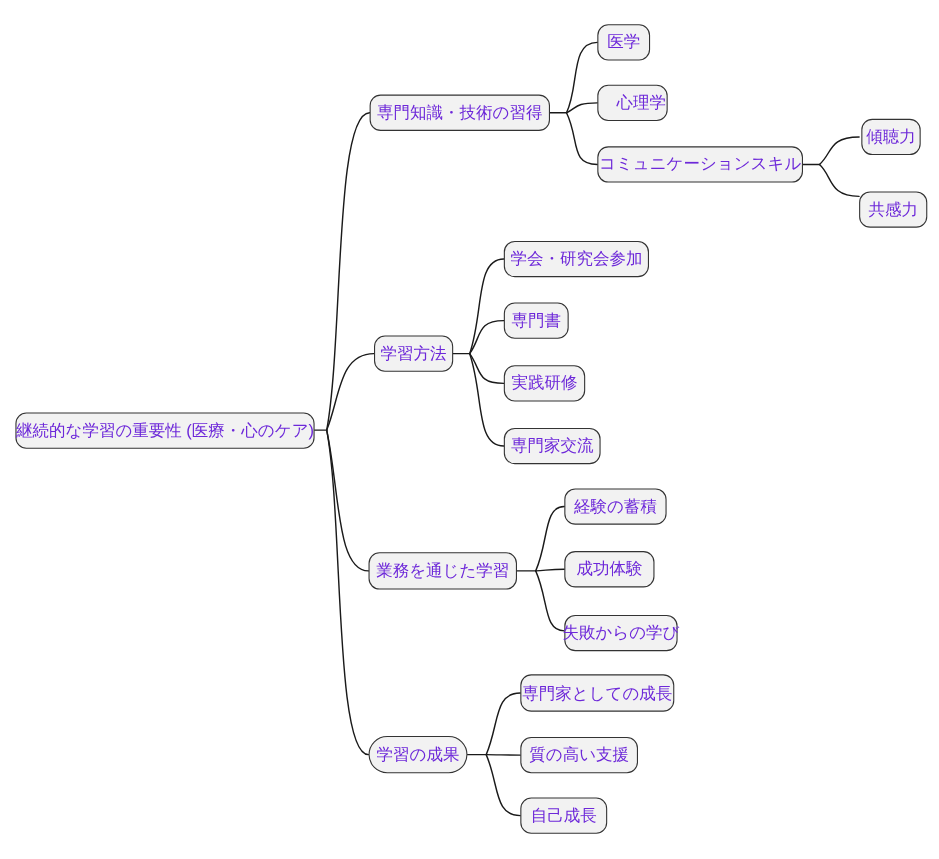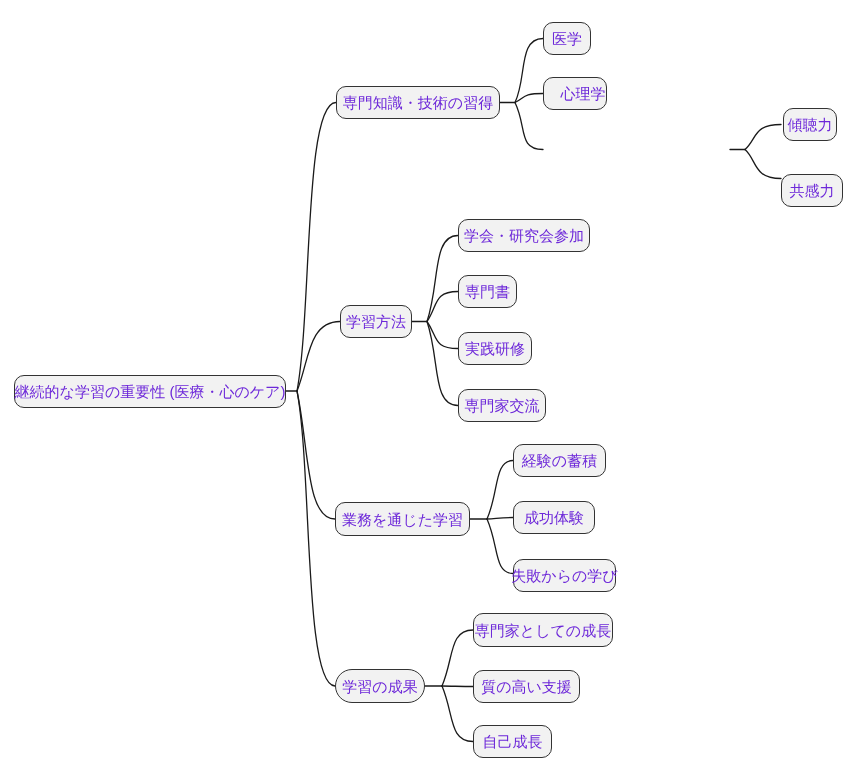--- a/index.html
+++ b/index.html
@@ -81,20 +81,21 @@
     <path d="M442,686 C454,658 449,630 473,630"></path>
     <path d="M442,686 C452,686 460,686.5 473,686.5"></path>
     <path d="M442,686 C454,714 449,741.5 473,741.5"></path>
   </svg>
 
   <div class="node" style="left:14px; top:375px; width:272px; height:33px;">継続的な学習の重要性 (医療・心のケア)</div>
 
   <div class="node" style="left:336px; top:86px; width:164px; height:33px;">専門知識・技術の習得</div>
   <div class="node" style="left:543px; top:22px; width:48px; height:33px;">医学</div>
   <div class="node" style="left:543px; top:77px; width:64px; height:33px;padding-left:16px;">心理学</div>
+  <div class="node" style="left:543px; top:133px; width:187px; height:33px;">コミュニケーションスキル</div>
   <div class="node" style="left:737px; top:108px; width:54px; height:33px;margin-left:46px;">傾聴力</div>
   <div class="node" style="left:781px; top:162px; width:62px; height:33px;margin-top:12px;">共感力</div>
 
   <div class="node" style="left:340px; top:305px; width:72px; height:33px;">学習方法</div>
   <div class="node" style="left:458px; top:219px; width:132px; height:33px;">学会・研究会参加</div>
   <div class="node" style="left:458px; top:275px; width:59px; height:33px;">専門書</div>
   <div class="node" style="left:458px; top:332px; width:74px; height:33px;">実践研修</div>
   <div class="node" style="left:458px; top:389px; width:88px; height:33px;">専門家交流</div>
 
   <div class="node" style="left:335px; top:502px; width:135px; height:34px;">業務を通じた学習</div>

